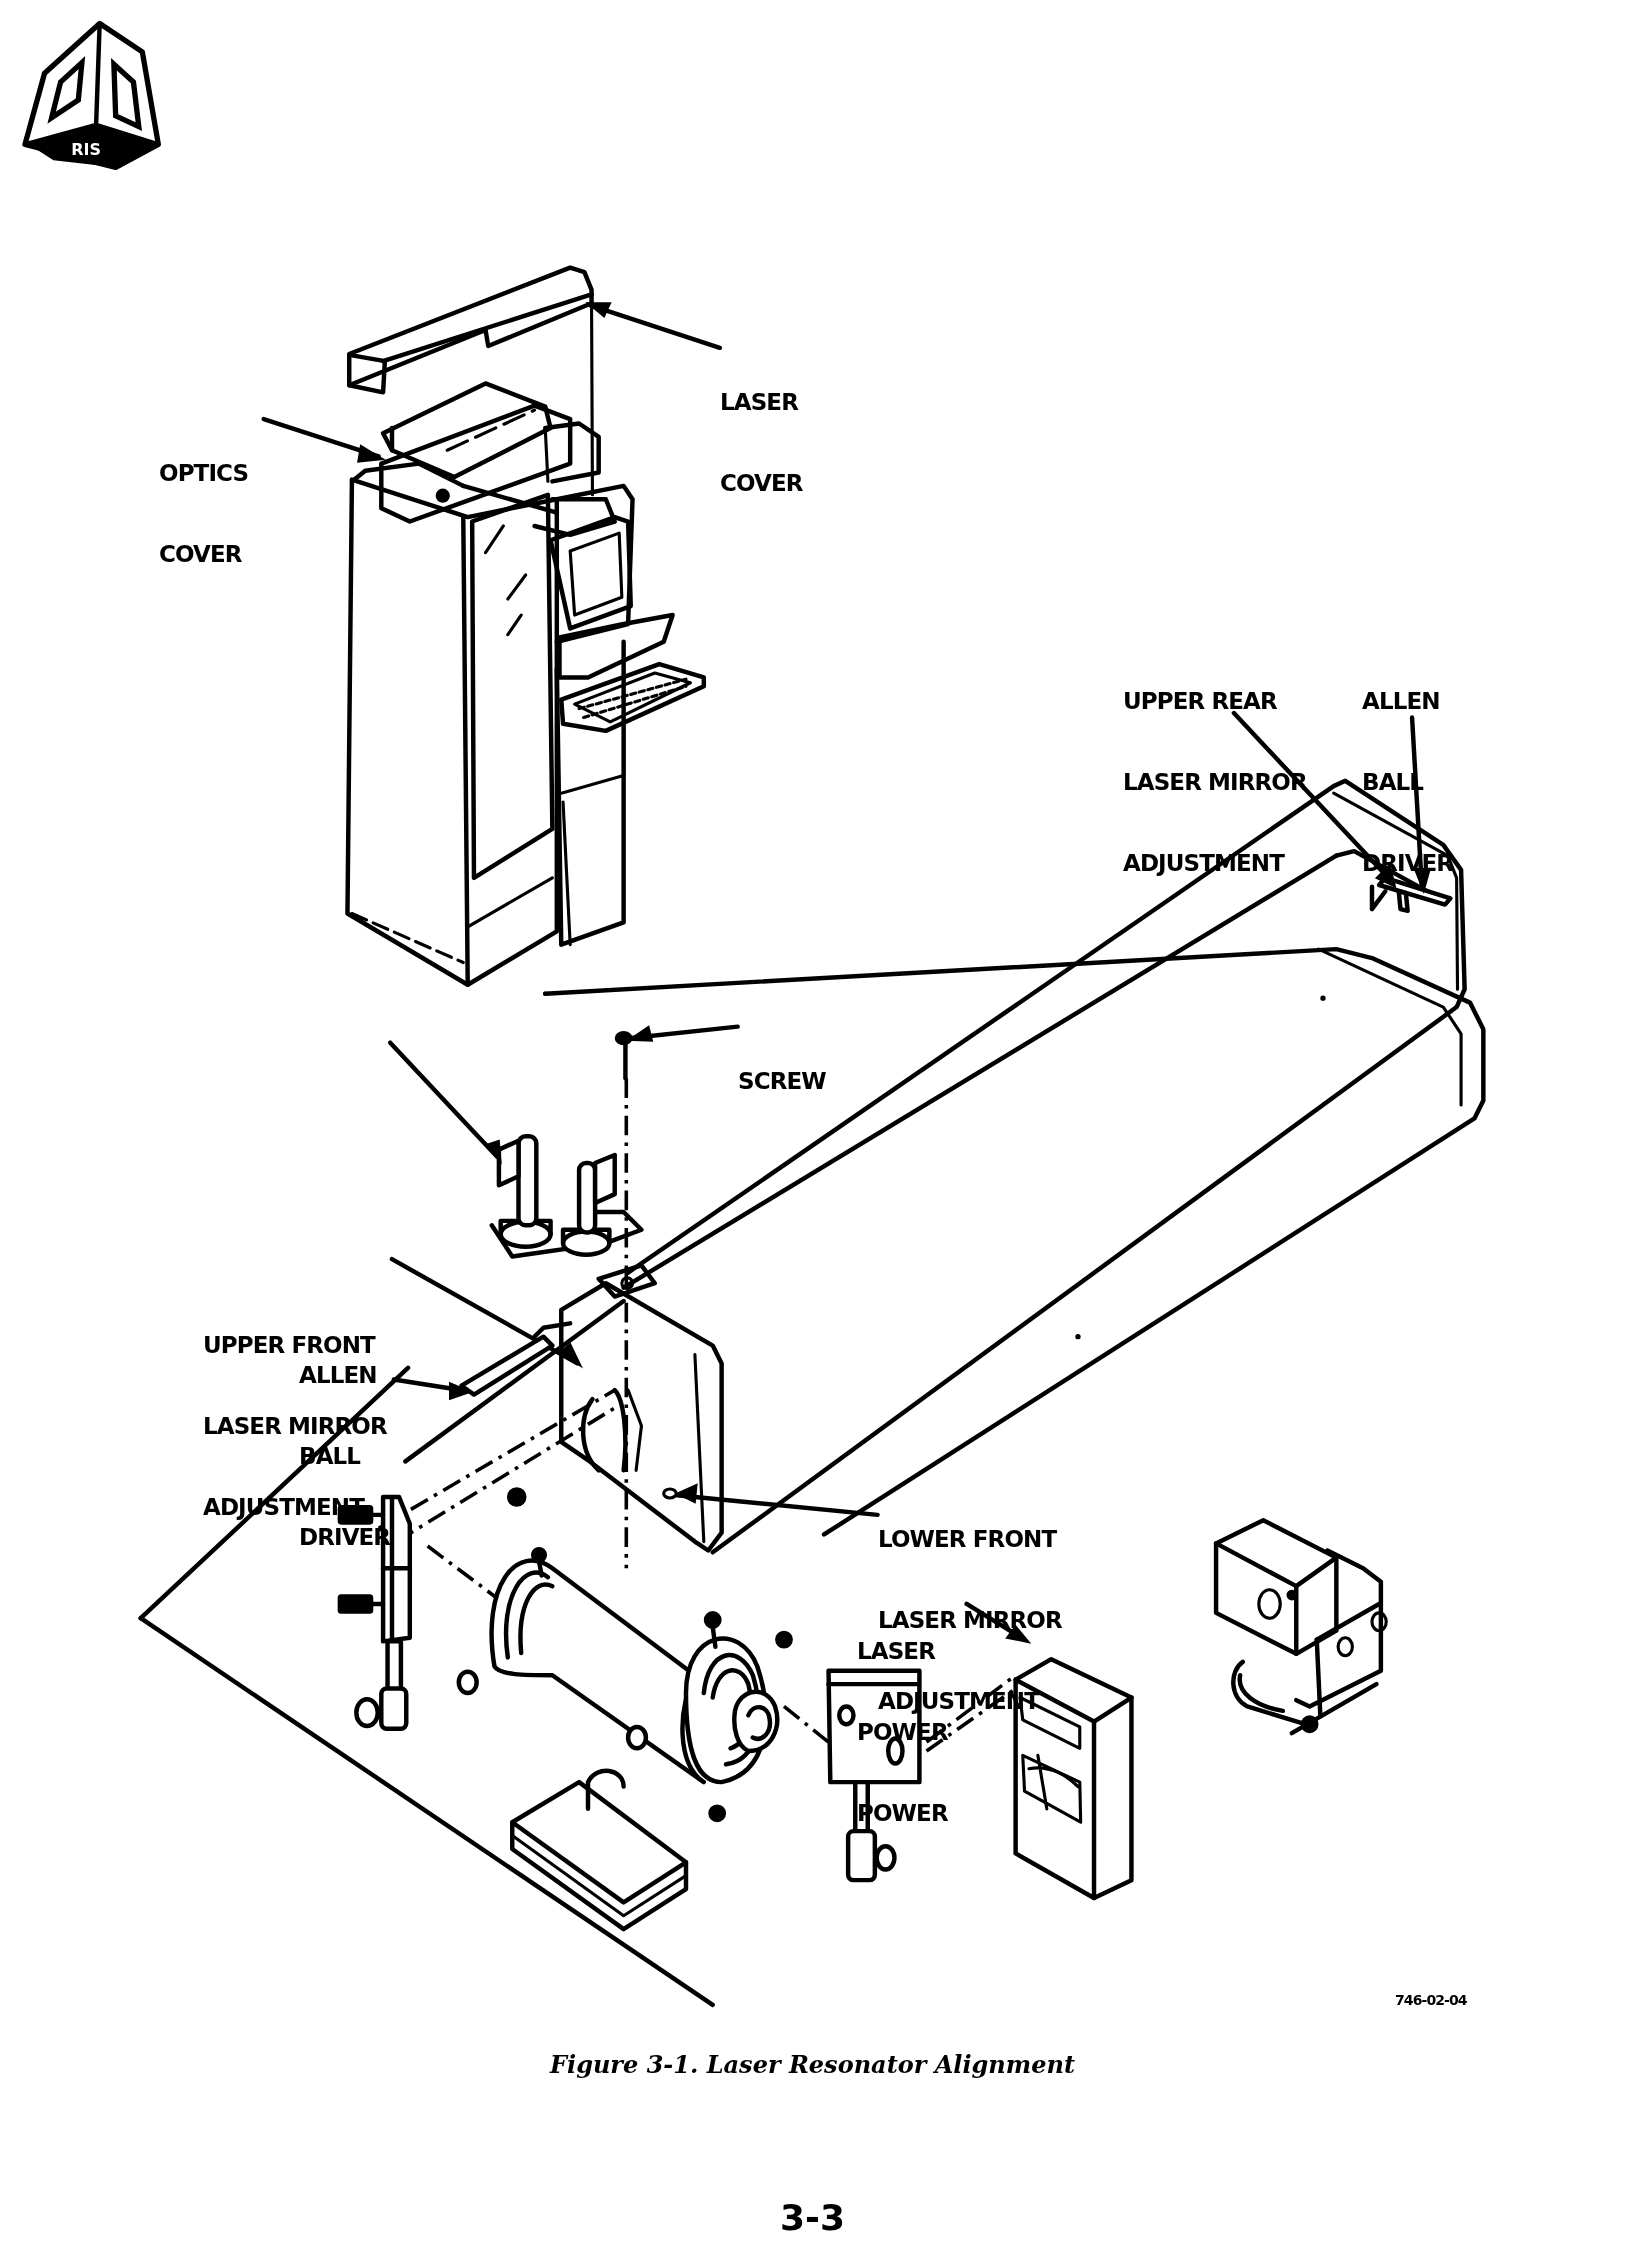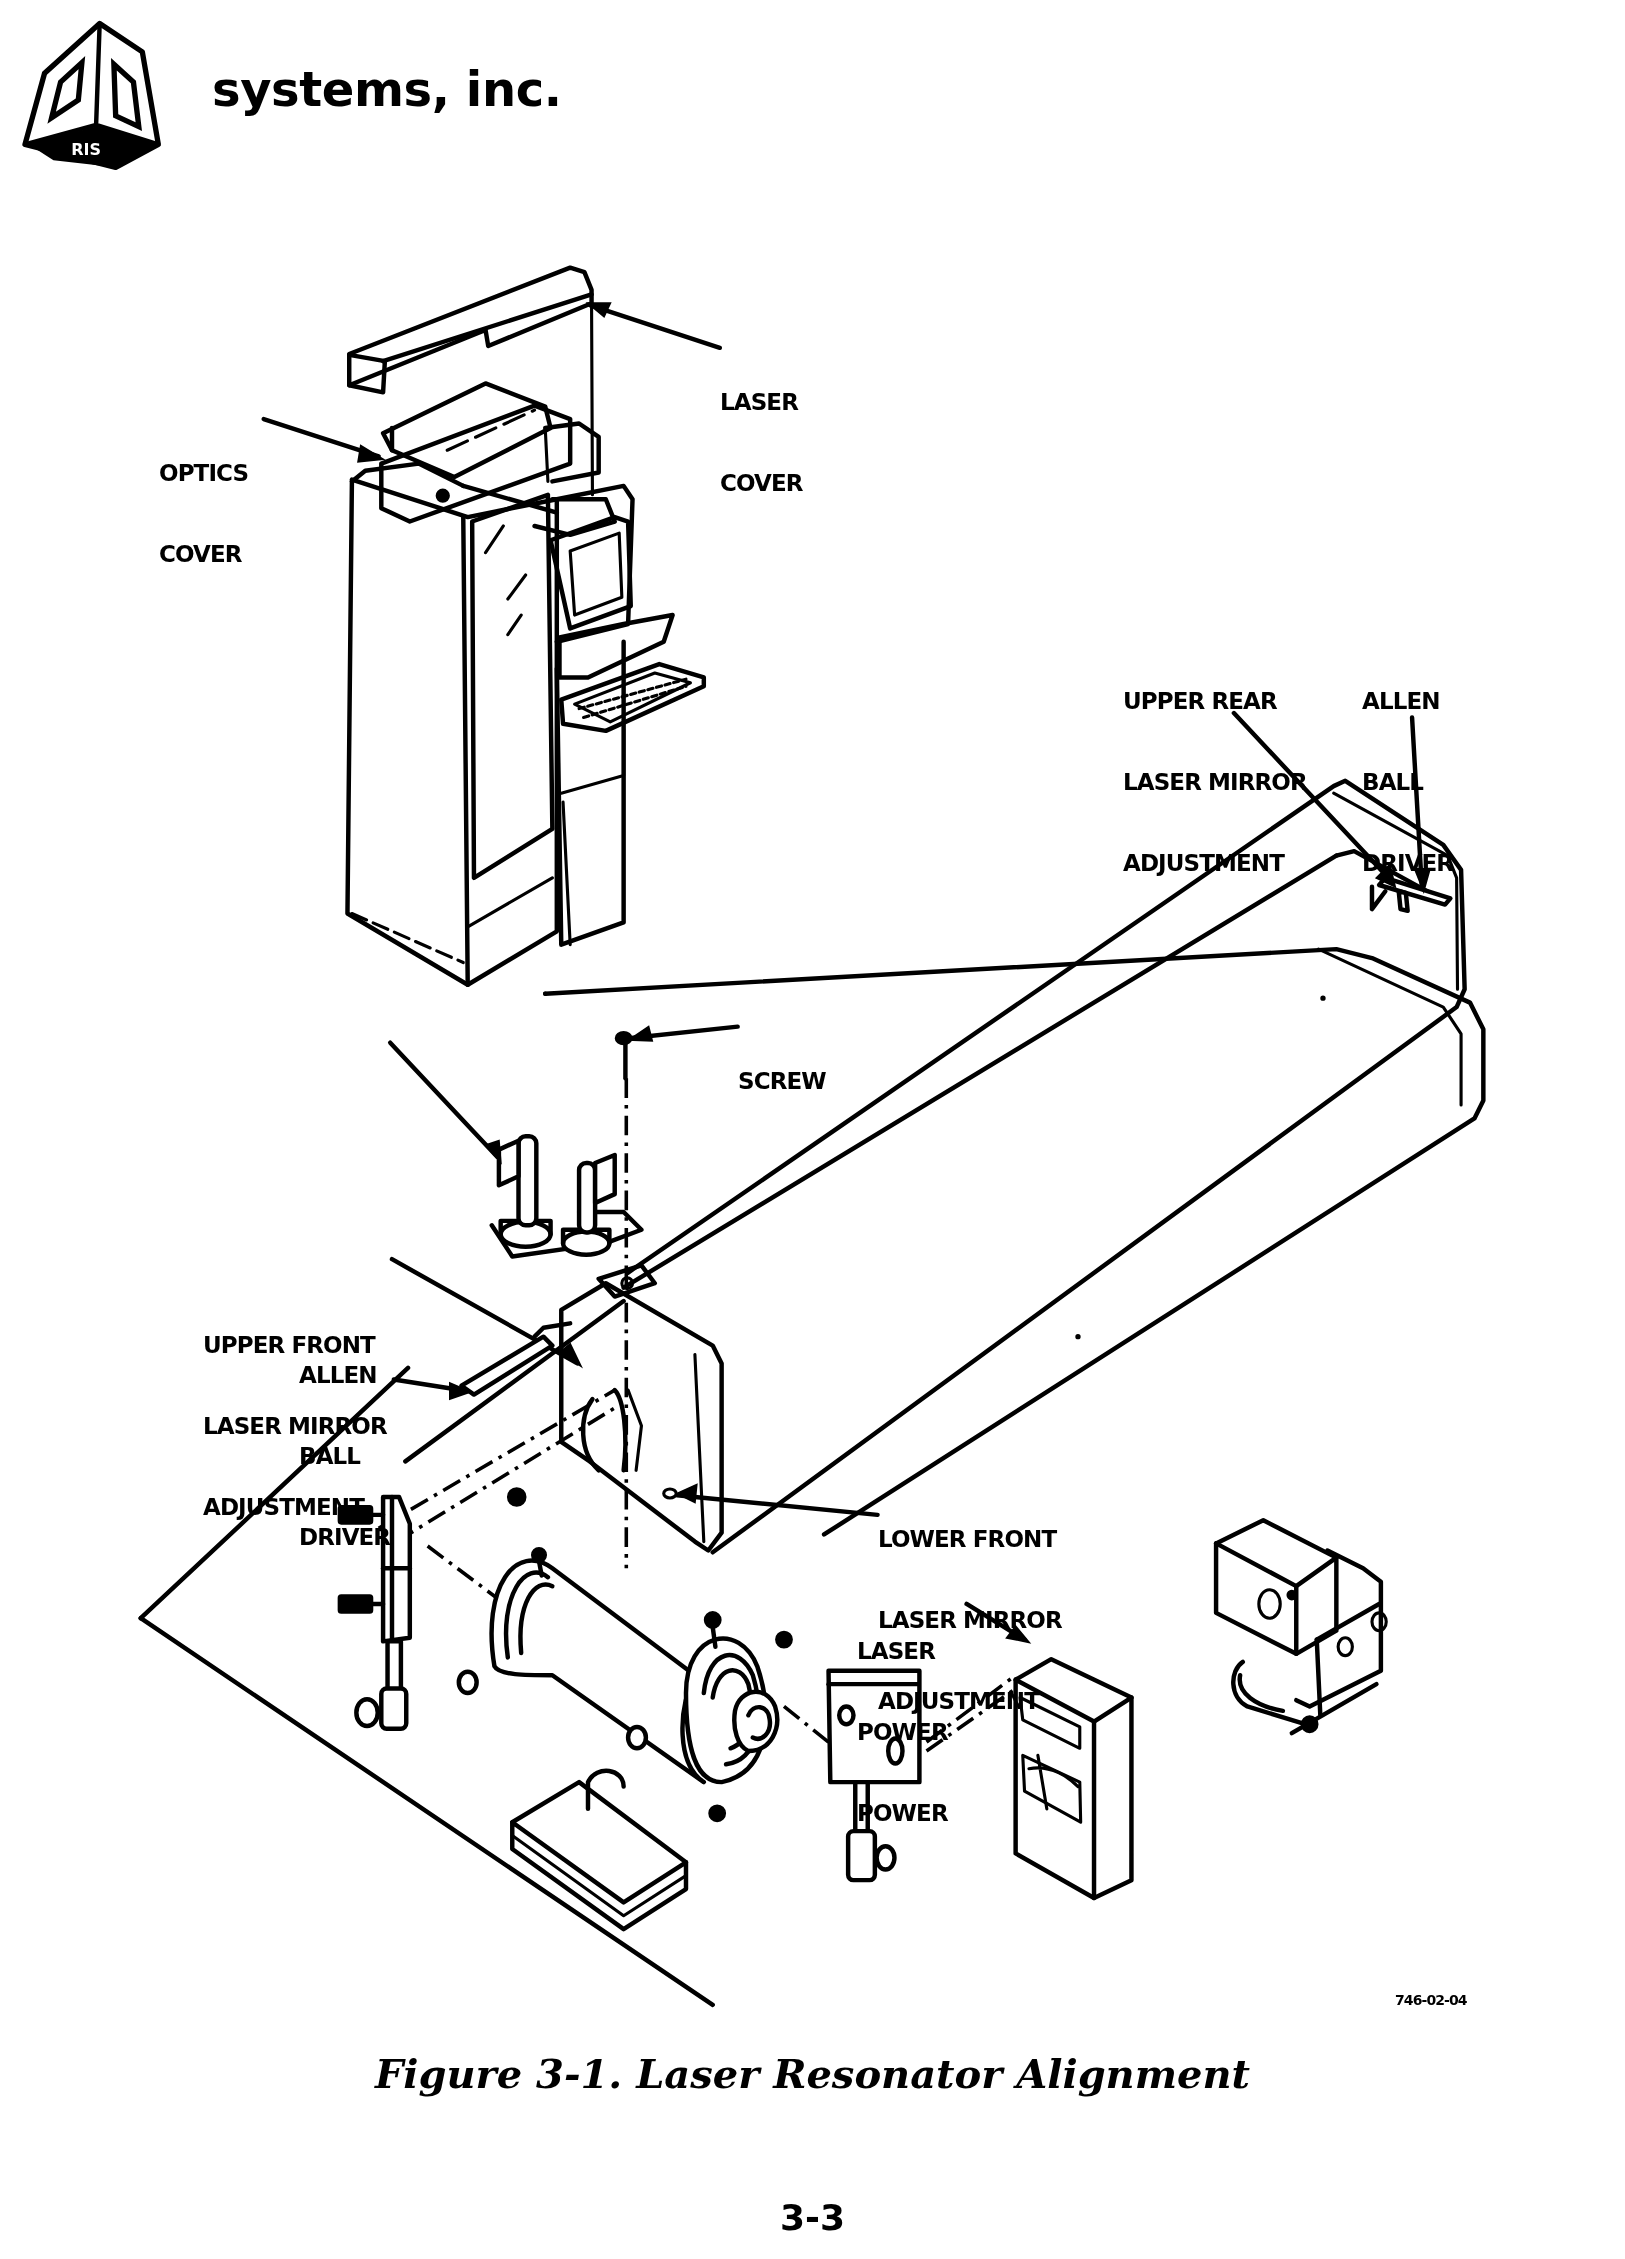--- a/index.html
+++ b/index.html
@@ -11,21 +11,21 @@
              letter-spacing: -0.4px; font-family: "DejaVu Sans", sans-serif; }
   .confidential { position: absolute; left: 1089px; top: 53px; font-size: 37px; font-weight: bold;
                   letter-spacing: 0px; font-family: "DejaVu Sans", sans-serif; }
   .lbl { position: absolute; font-family: "DejaVu Sans", sans-serif; font-weight: bold;
          font-size: 23px; line-height: 27px; letter-spacing: -0.9px; white-space: pre; }
   .lbl span { display: block; }
   .drawing { position: absolute; left: 0; top: 0; width: 1625px; height: 2260px; }
   .fignum { position: absolute; left: 1395px; top: 1992px; font-size: 14px; font-weight: bold;
             font-family: "DejaVu Sans", sans-serif; letter-spacing: -0.9px; }
   .caption { position: absolute; left: 0; width: 1625px; top: 2050px; text-align: center;
-             font-family: "DejaVu Serif", serif; font-style: italic; font-weight: bold; font-size: 40px; }
+             font-family: "DejaVu Serif", serif; font-style: italic; font-weight: bold; font-size: 24px; }
   .pagenum { position: absolute; left: 0; width: 1625px; top: 2197px; text-align: center;
              font-family: "DejaVu Sans", sans-serif; font-weight: bold; font-size: 36px; }
   svg .s { fill: none; stroke: #000; stroke-width: 5; stroke-linejoin: round; stroke-linecap: round; }
   svg .t { fill: none; stroke: #000; stroke-width: 3.5; stroke-linejoin: round; stroke-linecap: round; }
   svg .d { fill: none; stroke: #000; stroke-width: 4; stroke-dasharray: 22 8 4 8; }
   svg .f { fill: #000; stroke: #000; stroke-width: 2; }
   svg .w { fill: #fff; stroke: #000; stroke-width: 5; stroke-linejoin: round; }
   svg .ld { fill: none; stroke: #000; stroke-width: 5; stroke-linecap: round; }
 </style>
 </head>
@@ -34,21 +34,20 @@
 <div class="page">
 
   <svg class="logo" viewBox="0 0 225 180">
     <path d="M18 150 L40 70 L102 14 L150 46 L168 150 L120 176 Z" fill="#fff" stroke="#000" stroke-width="6" stroke-linejoin="round"></path>
     <path d="M102 14 L98 128 M98 128 L18 150 M98 128 L168 150" fill="none" stroke="#000" stroke-width="5"></path>
     <path d="M22 150 L98 130 L166 150 L122 176 L50 168 Z" fill="#000"></path>
     <path d="M48 120 L58 80 L82 58 L78 100 Z" fill="none" stroke="#000" stroke-width="6"></path>
     <path d="M118 60 L140 80 L146 130 L120 118 Z" fill="none" stroke="#000" stroke-width="6"></path>
     <text x="70" y="162" fill="#fff" font-family="DejaVu Sans, sans-serif" font-size="18" font-weight="bold">RIS</text>
   </svg>
-  <div class="company">systems, inc.</div>
 
   <svg class="drawing" viewBox="0 0 1824 2536">
 
     <g>
 
       <g>
         <path class="s" d="M392 397 L640 300 L656 305 L664 325 L664 340 L548 388 L545 370 L392 432 L392 406 Z"></path>
         <path class="s" d="M392 432 L430 440 L432 405 L392 398"></path>
         <path class="s" d="M430 405 L664 330"></path>
       </g>

